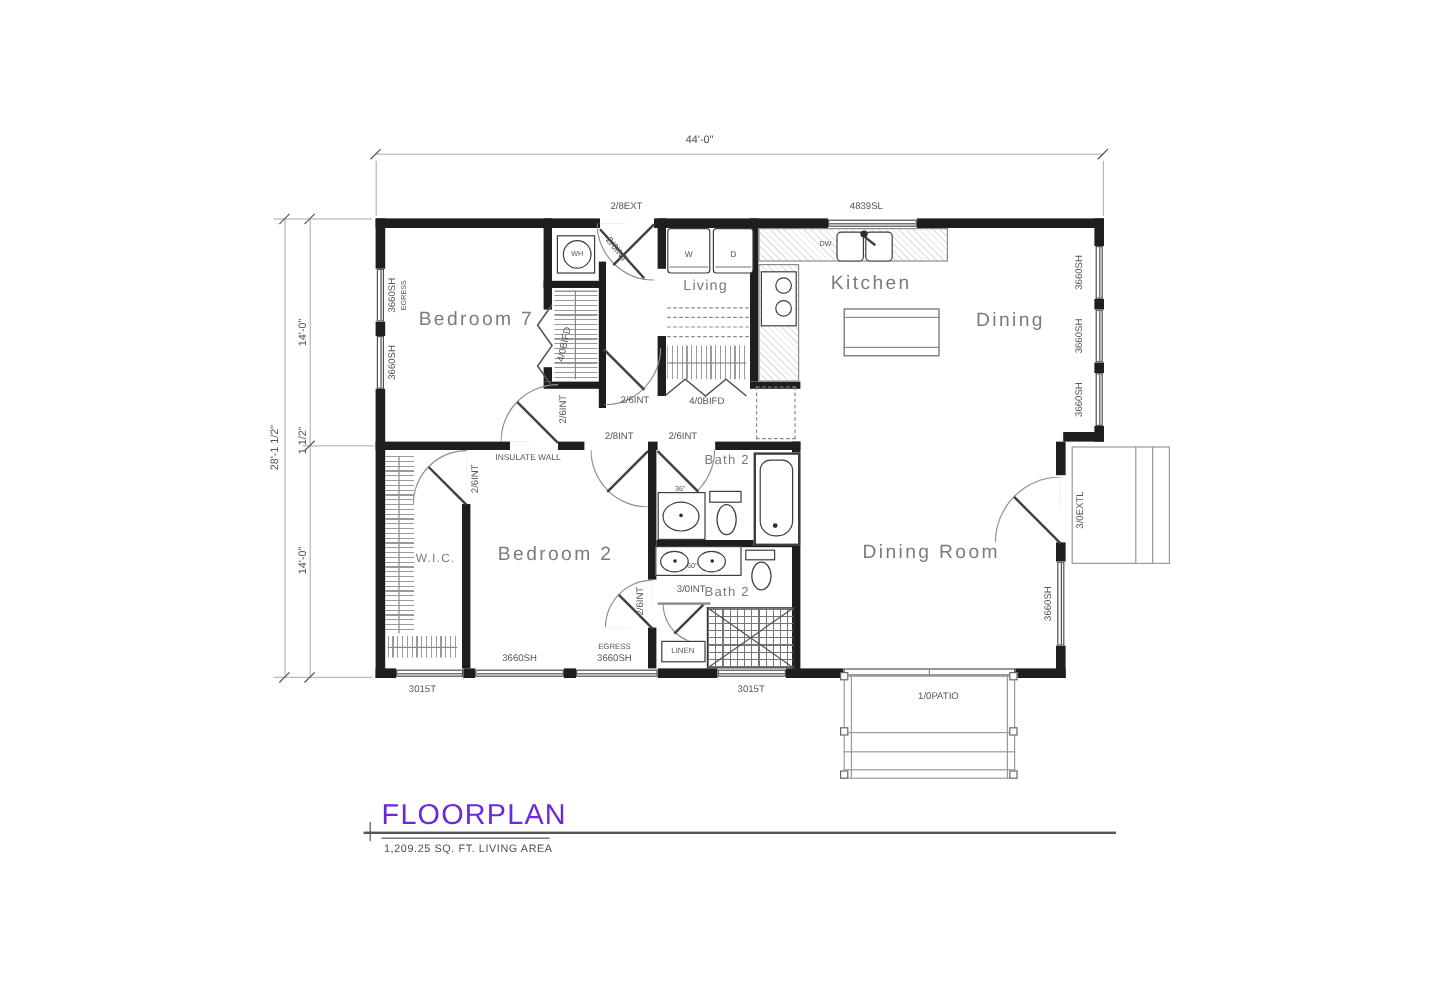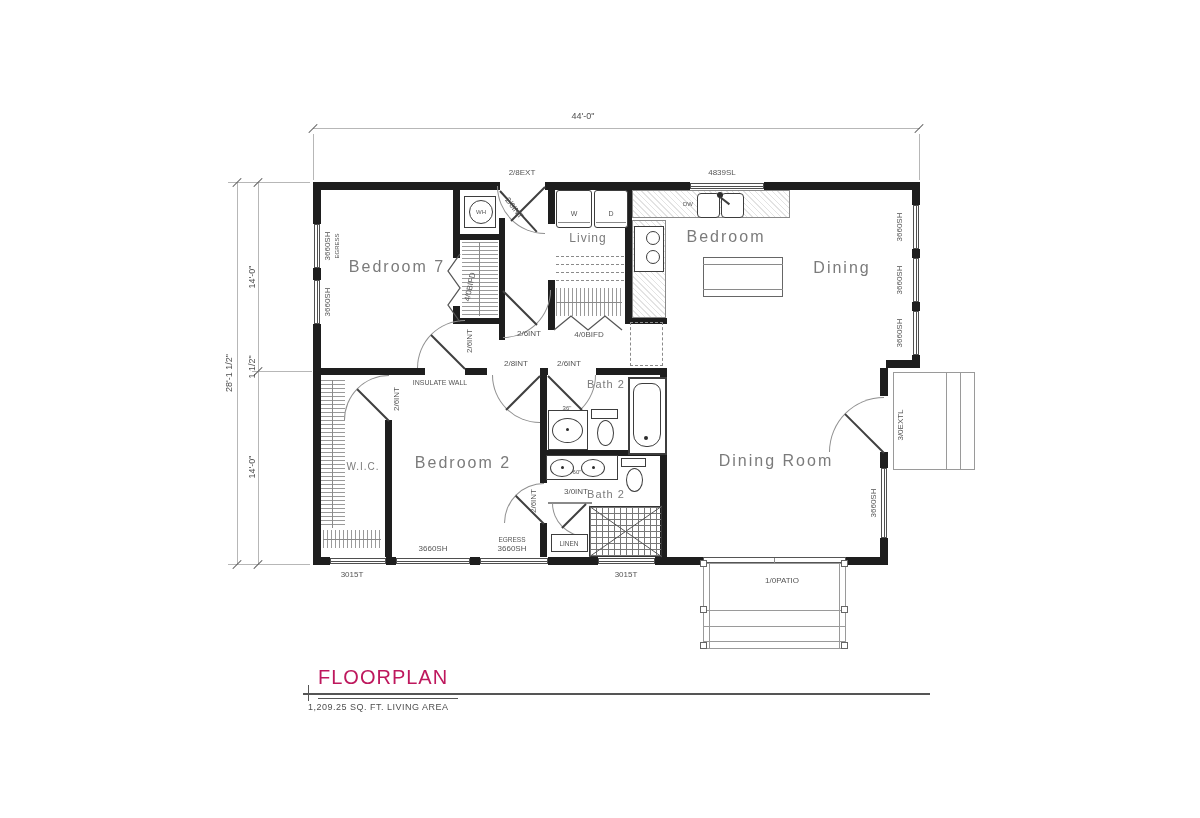--- a/index.html
+++ b/index.html
@@ -37,21 +37,21 @@
                       repeating-linear-gradient(90deg,#777 0,#777 1px,transparent 1px,transparent 6px);}
   .post{position:absolute;width:7px;height:7px;border:1px solid #666;background:#fff;box-sizing:border-box;}
   
   .room{position:absolute;color:#7b7b7b;letter-spacing:2px;white-space:nowrap;
         transform:translate(-50%,-50%);}
   .ann{position:absolute;color:#555;font-size:8px;white-space:nowrap;
        transform:translate(-50%,-50%);}
   .dim{position:absolute;color:#4f4f4f;font-size:9px;white-space:nowrap;
        transform:translate(-50%,-50%);}
   .dim.r{transform:translate(-50%,-50%) rotate(-90deg);}
-  .title{position:absolute;color:#be185d;font-size:20px;letter-spacing:1px;white-space:nowrap;}
+  .title{position:absolute;color:#6d28d9;font-size:24px;letter-spacing:1px;white-space:nowrap;}
   .subtitle{position:absolute;color:#4f4f4f;font-size:9px;letter-spacing:0.5px;white-space:nowrap;}
   svg{position:absolute;overflow:visible;}
 </style>
 </head>
 <body>
 
 <div id="canvas">
 
   <div class="w" style="left:313px;top:182px;width:187px;height:8px"></div>
   <div class="w" style="left:545px;top:182px;width:145px;height:8px"></div>
@@ -236,21 +236,21 @@
   <div class="dim" style="left:583px;top:116px">44'-0"</div>
   <div class="dim r" style="left:229px;top:373px">28'-1 1/2"</div>
   <div class="dim r" style="left:252px;top:277px">14'-0"</div>
   <div class="dim r" style="left:252px;top:367px">1 1/2"</div>
   <div class="dim r" style="left:252px;top:467px">14'-0"</div>
 
   <div class="room" style="left:397px;top:267px;font-size:16px">Bedroom 7</div>
   <div class="room" style="left:463px;top:463px;font-size:16px">Bedroom 2</div>
   <div class="room" style="left:363px;top:466px;font-size:10px;letter-spacing:1px">W.I.C.</div>
   <div class="room" style="left:588px;top:238px;font-size:12px;letter-spacing:1px">Living</div>
-  <div class="room" style="left:726px;top:237px;font-size:16px">Bedroom</div>
+  <div class="room" style="left:726px;top:237px;font-size:16px">Kitchen</div>
   <div class="room" style="left:842px;top:268px;font-size:16px">Dining</div>
   <div class="room" style="left:776px;top:461px;font-size:16px">Dining Room</div>
   <div class="room" style="left:606px;top:384px;font-size:11px;letter-spacing:1px">Bath 2</div>
   <div class="room" style="left:606px;top:494px;font-size:11px;letter-spacing:1px">Bath 2</div>
 
   <div class="ann" style="left:574px;top:213px;font-size:7px">W</div>
   <div class="ann" style="left:611px;top:213px;font-size:7px">D</div>
   <div class="ann" style="left:481px;top:212px;font-size:6px">WH</div>
   <div class="ann" style="left:688px;top:204px;font-size:6px">DW</div>
   <div class="ann" style="left:569px;top:543px;font-size:6.5px">LINEN</div>
@@ -284,15 +284,15 @@
       <div class="ann" style="left: 900px; top: 425px; transform: translate(-50%, -50%) rotate(-90deg);">3/0EXTL</div>
       <div class="ann" style="left: 899px; top: 227px; transform: translate(-50%, -50%) rotate(-90deg);">3660SH</div>
       <div class="ann" style="left: 899px; top: 280px; transform: translate(-50%, -50%) rotate(-90deg);">3660SH</div>
       <div class="ann" style="left: 899px; top: 333px; transform: translate(-50%, -50%) rotate(-90deg);">3660SH</div>
     </div>
 
   <div class="title" style="left:318px;top:666px">FLOORPLAN</div>
   <div class="tl1" style="left:308px;top:685px;width:1px;height:16px;background:#555"></div>
   <div class="tl1" style="left:303px;top:693px;width:627px;height:2px;background:#555"></div>
   <div class="tl1" style="left:318px;top:698px;width:140px;height:1px;background:#555"></div>
-  <div class="subtitle" style="left:308px;top:702px">1,209.25 SQ. FT. LIVING AREA</div>
+  <div class="subtitle" style="left:320px;top:702px">1,209.25 SQ. FT. LIVING AREA</div>
 
 </div>
 
 </body></html>

